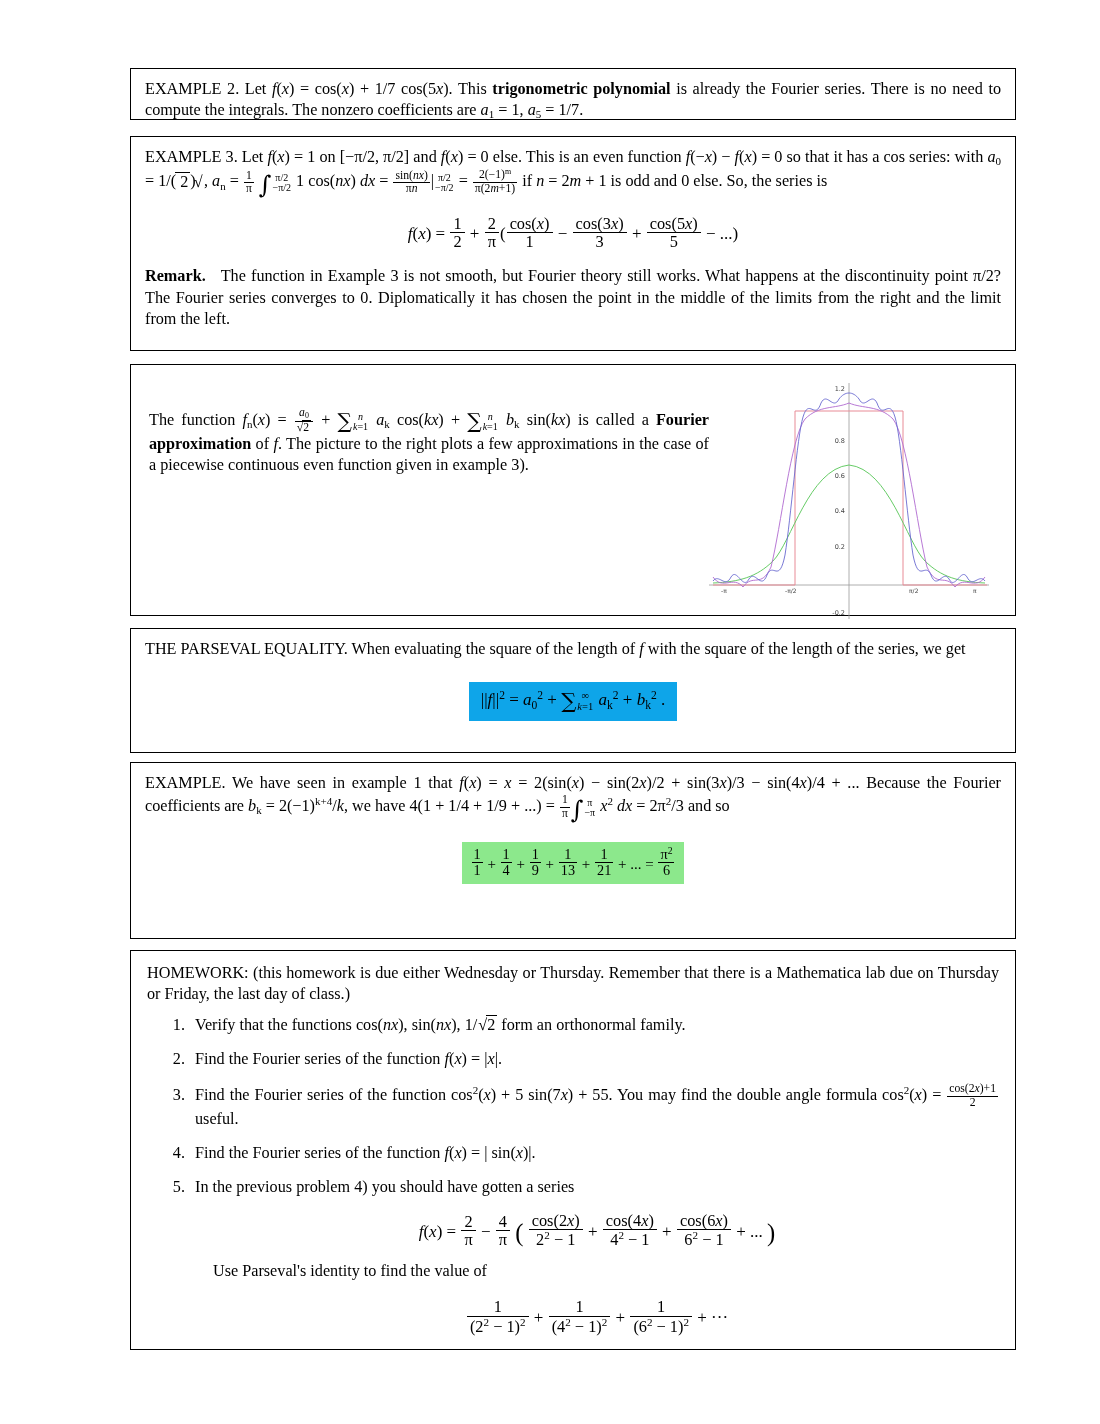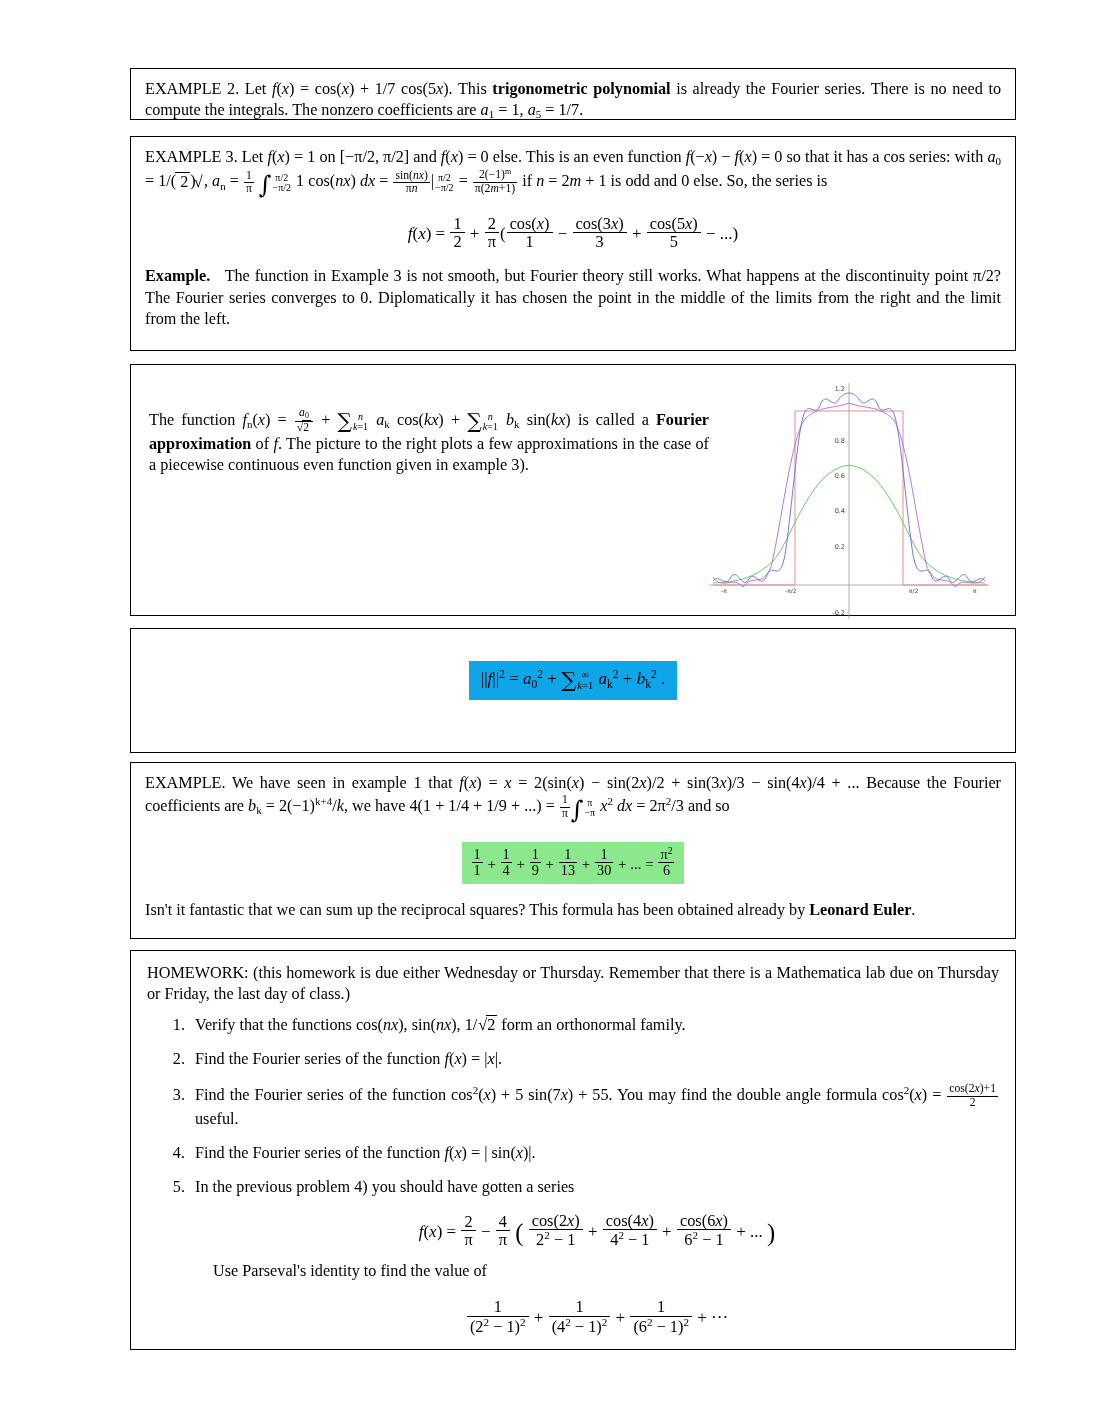--- a/index.html
+++ b/index.html
@@ -132,21 +132,21 @@
 
     <div class="eq" style="margin-top:14px;">
       <i class="m">f</i>(<i class="m">x</i>) =
       <span class="frac"><span class="num">1</span><span class="den">2</span></span> +
       <span class="frac"><span class="num">2</span><span class="den">π</span></span>(<span class="frac"><span class="num">cos(<i class="m">x</i>)</span><span class="den">1</span></span> −
       <span class="frac"><span class="num">cos(3<i class="m">x</i>)</span><span class="den">3</span></span> +
       <span class="frac"><span class="num">cos(5<i class="m">x</i>)</span><span class="den">5</span></span> − ...)
     </div>
 
     <div class="txt" style="margin-top:12px;">
-      <span class="bold">Example.</span>&nbsp;&nbsp; The function in Example 3 is not smooth, but Fourier theory still works. What happens at the
+      <span class="bold">Remark.</span>&nbsp;&nbsp; The function in Example 3 is not smooth, but Fourier theory still works. What happens at the
       discontinuity point π/2? The Fourier series converges to 0. Diplomatically it has chosen the point in the middle
       of the limits from the right and the limit from the left.
     </div>
   </div>
 
   <div class="box" style="left:130px; top:364px; width:886px; height:252px; padding:14px 18px;">
     <div style="width:560px; margin-top:28px;">
       <div class="txt" style="margin-top:20px;">
         The function <i class="m">f</i><sub class="s">n</sub>(<i class="m">x</i>) =
         <span class="sfrac"><span class="num"><i class="m">a</i><sub class="s">0</sub></span><span class="den">√<span class="sqrt">2</span></span></span> +
@@ -187,20 +187,24 @@
 
         <path d="M14,204 C20,196 26,212 32,200 C38,190 44,214 50,202 C56,192 62,214 68,198 C74,184 80,208 86,178
                  C92,140 98,60 104,40 C110,20 116,44 122,26 C128,14 134,34 140,22 C146,14 154,14 160,22
                  C166,34 172,14 178,26 C184,44 190,20 196,40 C202,60 208,140 214,178 C220,208 226,184 232,198
                  C238,214 244,192 250,202 C256,214 262,190 268,200 C274,212 280,196 286,204" fill="none" stroke="#6a6ad0" stroke-width="0.9"></path>
       </svg>
     </div>
   </div>
 
   <div class="box" style="left:130px; top:628px; width:886px; height:125px;">
+    <div class="txt">
+      THE PARSEVAL EQUALITY. When evaluating the square of the length of <i class="m">f</i> with the square of the length of
+      the series, we get
+    </div>
     <div class="center" style="margin-top:22px;">
       <span class="hl-pink" style="font-size:17px;">
         ||<i class="m">f</i>||<sup class="s">2</sup> = <i class="m">a</i><sub class="s">0</sub><sup class="s">2</sup> +
         <span class="sum">∑</span><span class="sumlim"><span style="display:block">∞</span><span style="display:block"><i class="m">k</i>=1</span></span>
         <i class="m">a</i><sub class="s">k</sub><sup class="s">2</sup> + <i class="m">b</i><sub class="s">k</sub><sup class="s">2</sup> .
       </span>
     </div>
   </div>
 
   <div class="box" style="left:130px; top:762px; width:886px; height:177px;">
@@ -210,27 +214,23 @@
       <span class="sfrac"><span class="num">1</span><span class="den">π</span></span><span class="intg">∫</span><span class="sumlim"><span style="display:block">π</span><span style="display:block">−π</span></span>
       <i class="m">x</i><sup class="s">2</sup> <i class="m">dx</i> = 2π<sup class="s">2</sup>/3 and
       so
     </div>
     <div class="center" style="margin-top:16px;">
       <span class="hl-green" style="font-size:15px;">
         <span class="sfrac" style="font-size:0.95em"><span class="num">1</span><span class="den">1</span></span> +
         <span class="sfrac" style="font-size:0.95em"><span class="num">1</span><span class="den">4</span></span> +
         <span class="sfrac" style="font-size:0.95em"><span class="num">1</span><span class="den">9</span></span> +
         <span class="sfrac" style="font-size:0.95em"><span class="num">1</span><span class="den">13</span></span> +
-        <span class="sfrac" style="font-size:0.95em"><span class="num">1</span><span class="den">30</span></span> + ... =
+        <span class="sfrac" style="font-size:0.95em"><span class="num">1</span><span class="den">21</span></span> + ... =
         <span class="sfrac" style="font-size:0.95em"><span class="num">π<sup class="s">2</sup></span><span class="den">6</span></span>
       </span>
-    </div>
-    <div class="txt" style="margin-top:16px;">
-      Isn't it fantastic that we can sum up the reciprocal squares? This formula has been obtained already by
-      <span class="bold">Leonard Euler</span>.
     </div>
   </div>
 
   <div class="box" style="left:130px; top:950px; width:886px; height:400px; padding:12px 16px;">
     <div class="txt">
       HOMEWORK: (this homework is due either Wednesday or Thursday. Remember that there is a Mathematica
       lab due on Thursday or Friday, the last day of class.)
     </div>
     <ol class="hw txt">
       <li>

